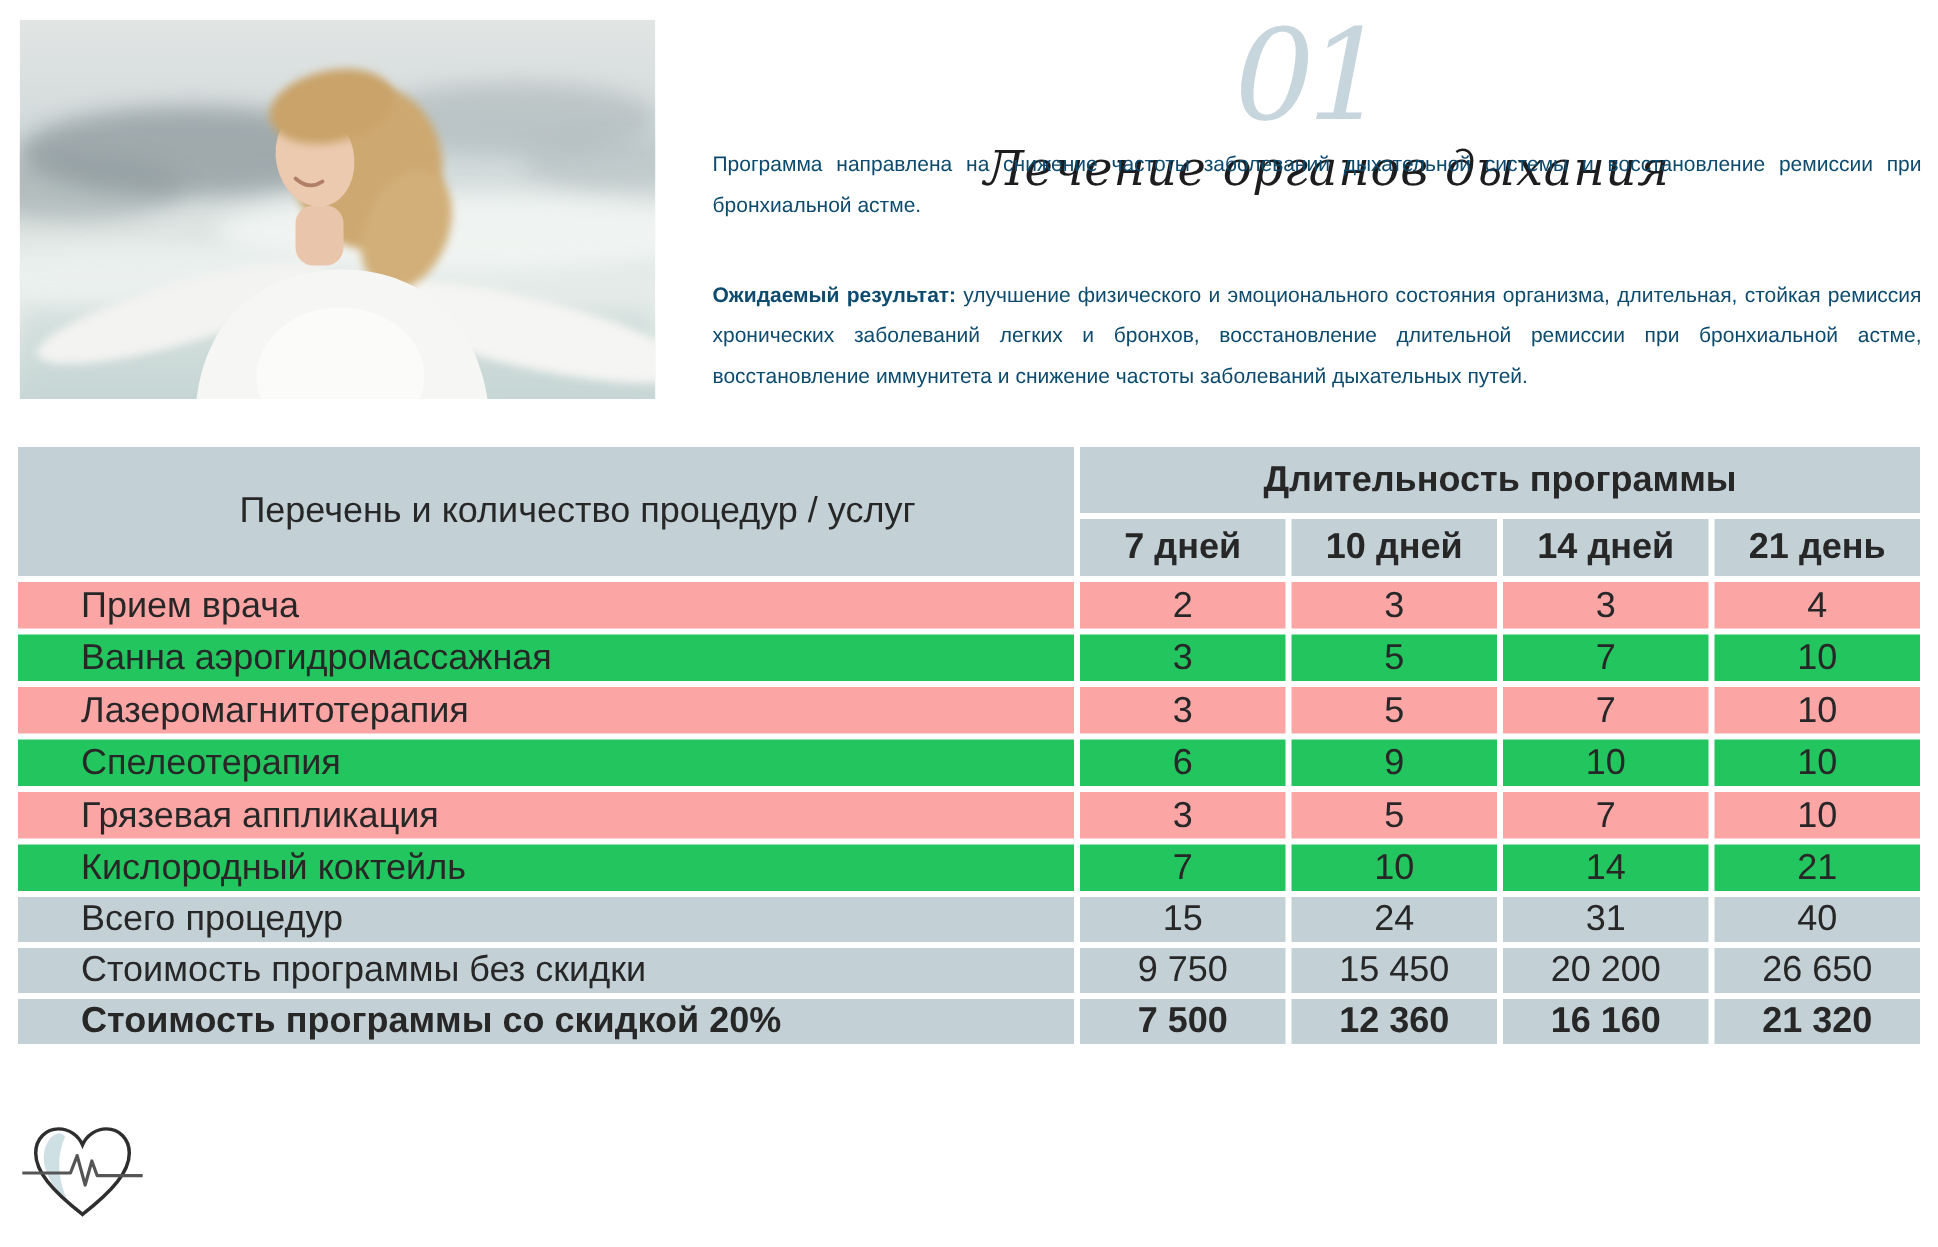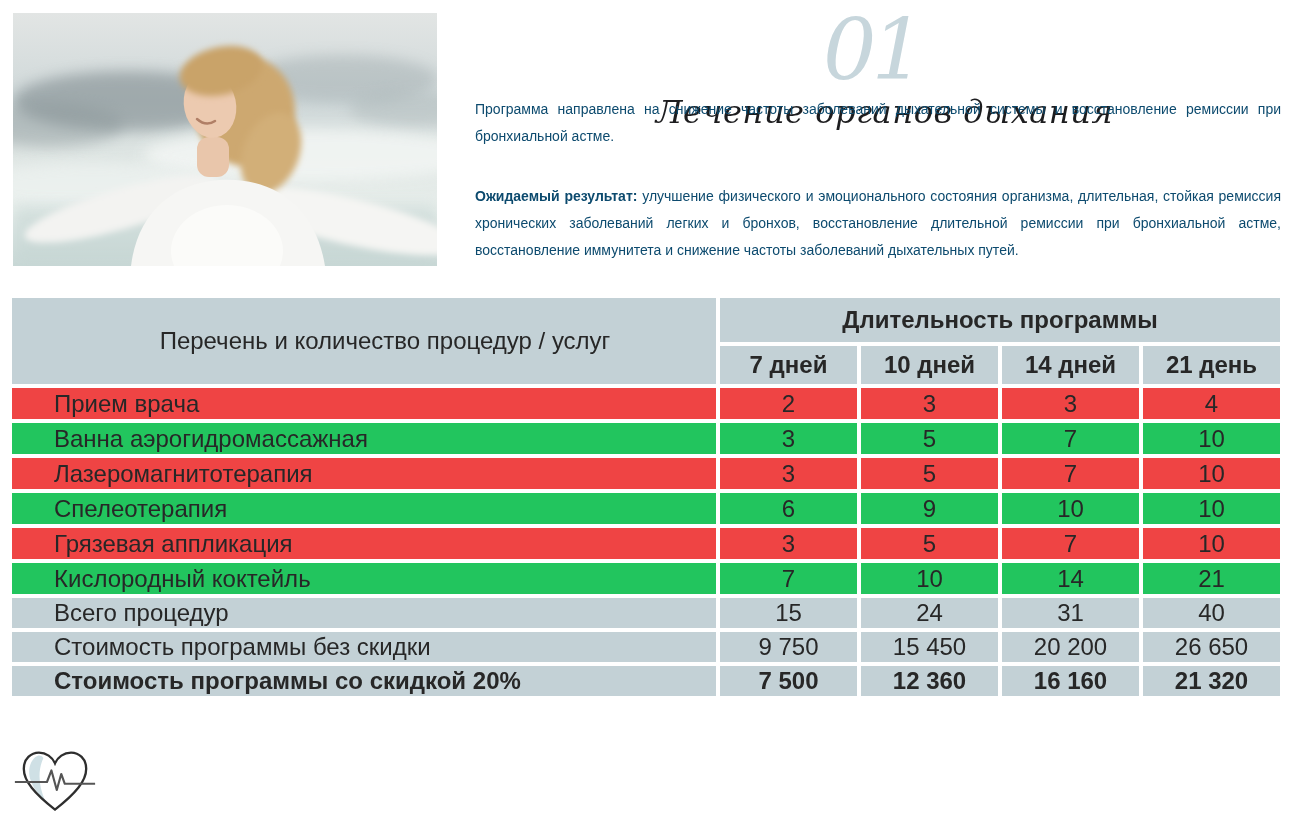--- a/index.html
+++ b/index.html
@@ -21,21 +21,21 @@
   .intro{position:absolute;left:475px;top:96px;width:806px;font-size:14px;line-height:27px;
          text-align:justify;color:#0c4a6e;}
   .intro.p2{top:183px;}
   .intro b{font-weight:bold;}
 
   
   .tbl-wrap{position:absolute;left:8px;top:294px;width:1276px;}
   table{border-collapse:separate;border-spacing:4px;width:100%;table-layout:fixed;}
   td{font-size:24px;color:#272727;padding:0;}
   .c-dark{background:#c3d1d6;}
-  .c-light{background:#ef4444;}
+  .c-light{background:#fca5a5;}
   .c-mid{background:#22c55e;}
   .left-hdr{font-weight:normal;text-align:center;padding-left:42px;}
   .grp-hdr{font-weight:bold;text-align:center;height:44px;}
   .col-hdr{font-weight:bold;text-align:center;height:38px;}
   .lbl{text-align:left;padding-left:42px;height:31px;}
   .num{text-align:center;}
   tr.dark td{height:30px;}
   tr.total-bold td{font-weight:bold;height:30px;}
 
   

